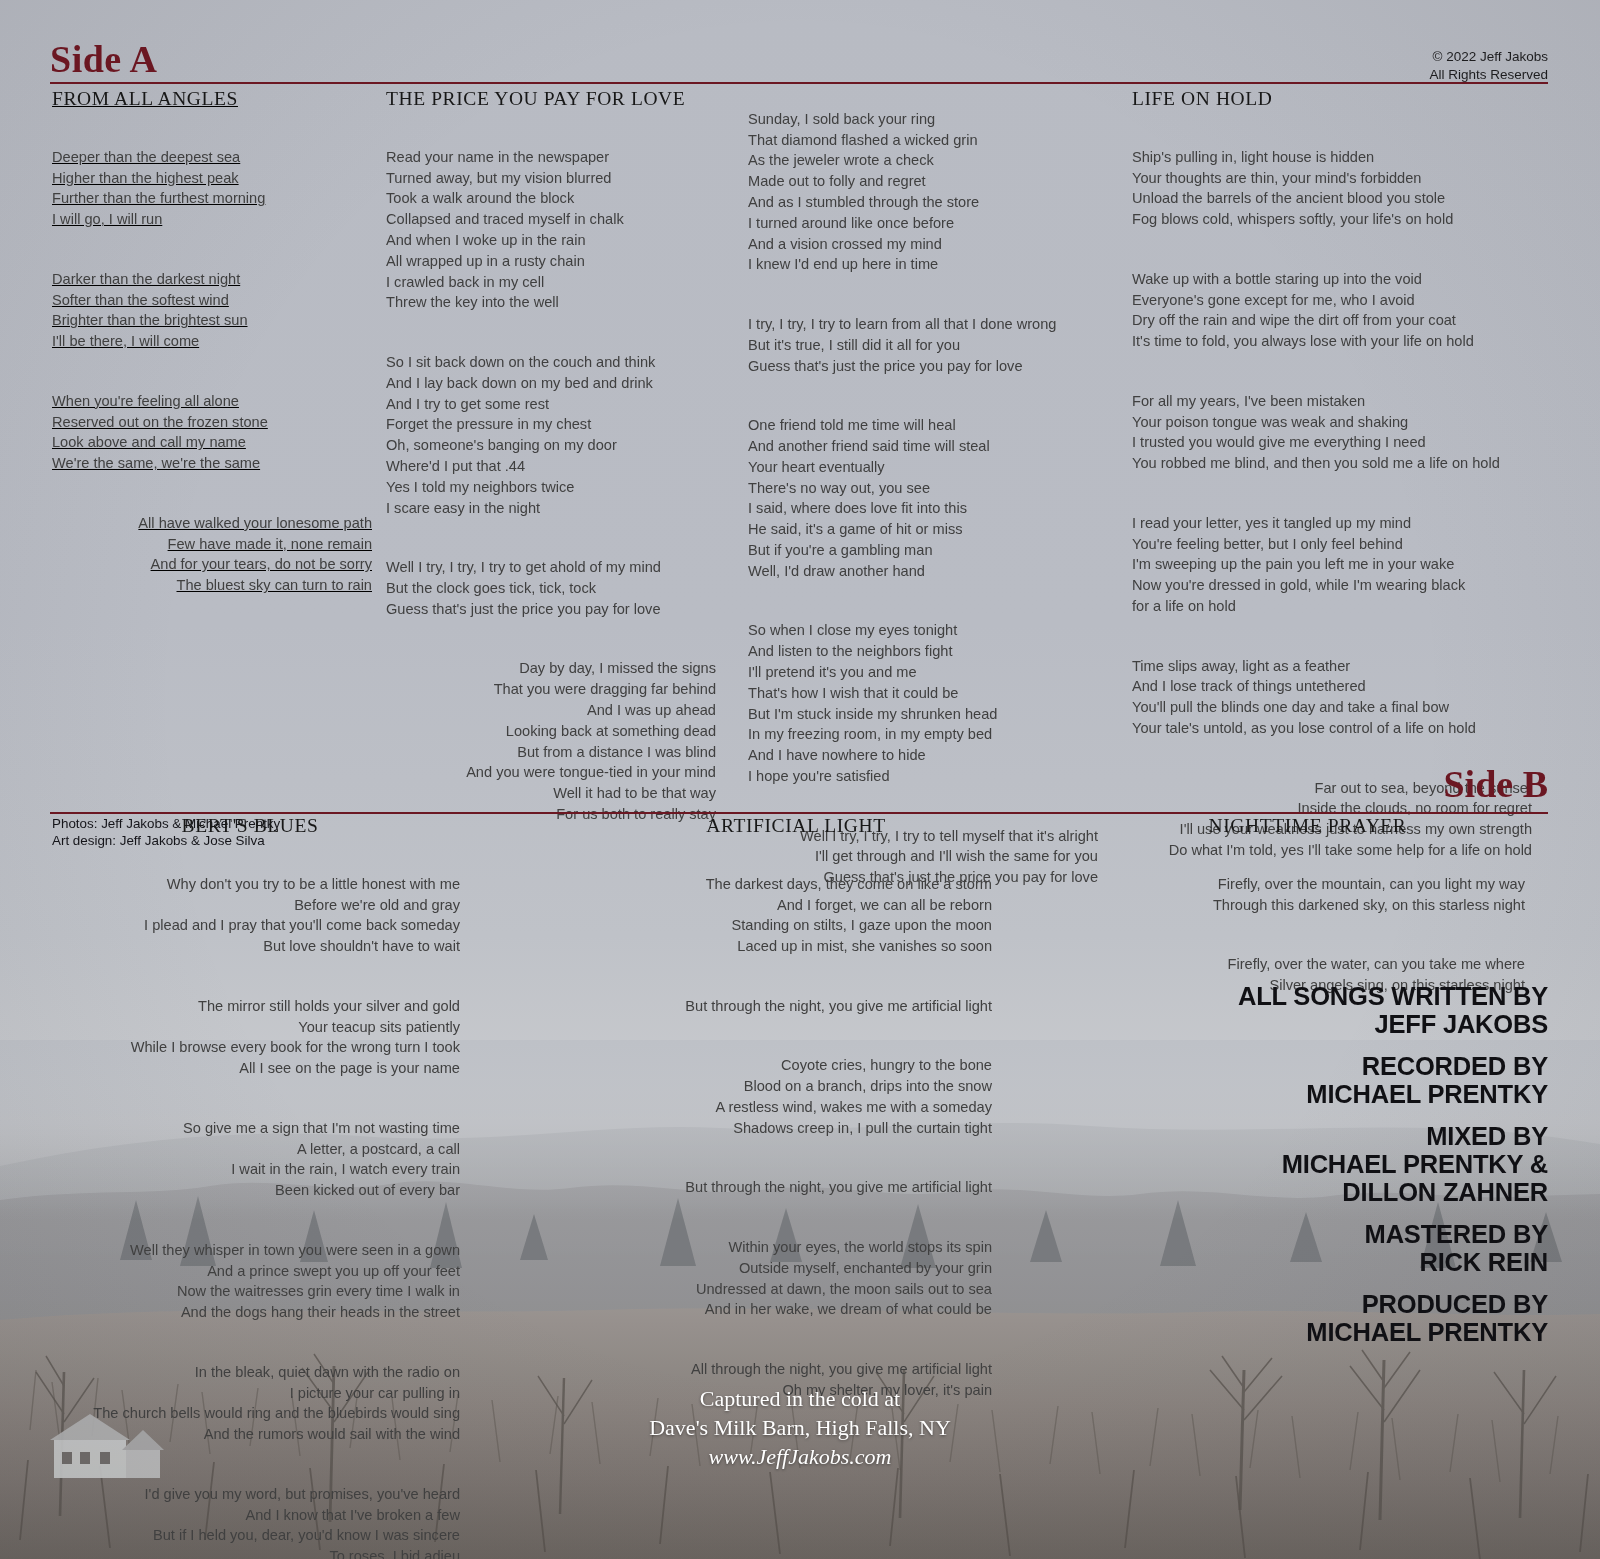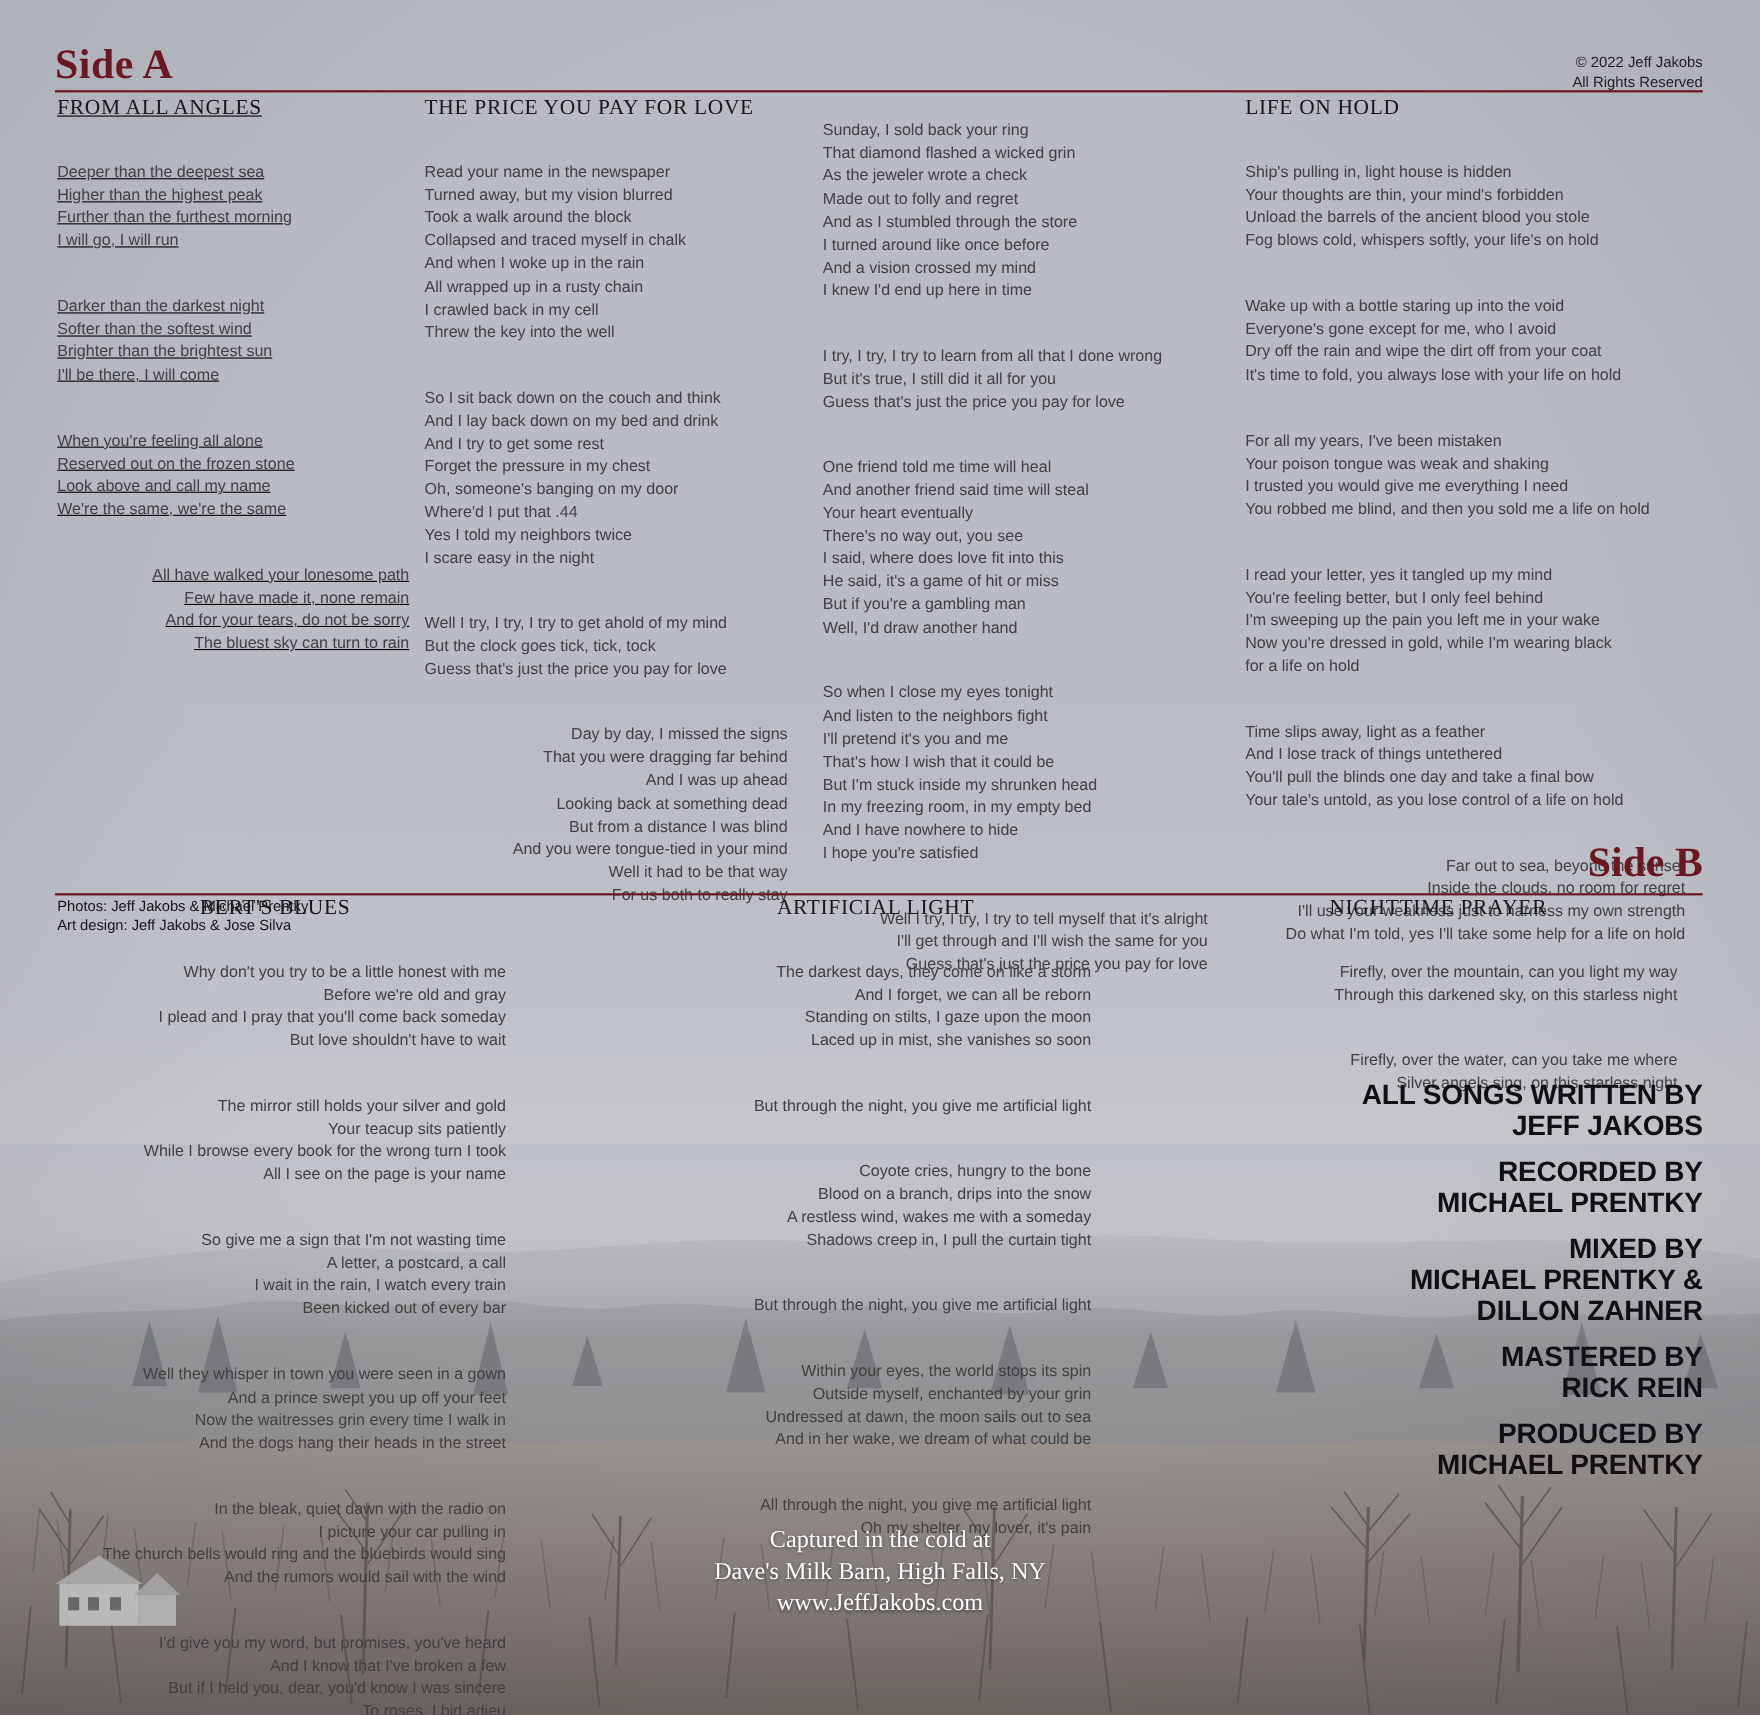--- a/index.html
+++ b/index.html
@@ -199,21 +199,21 @@
     right: 0;
     top: 1384px;
     text-align: center;
     color: #ffffff;
     font-size: 22px;
     line-height: 29px;
     text-shadow: 0 1px 3px rgba(0,0,0,.45);
     font-family: "Liberation Serif", serif;
     z-index: 12;
   }
-  .footer .url { font-family: "Liberation Serif", serif; }
+  .footer .url { font-family: "Liberation Serif", serif; font-style: italic; }
 </style>
 </head>
 <body>
 
 <div id="bg"></div>
 
 <svg id="bg-treeline" viewBox="0 0 1600 489" preserveAspectRatio="none">
   <defs>
     <linearGradient id="fieldGrad" x1="0" y1="0" x2="0" y2="1">
       <stop offset="0%" stop-color="#9a9490"></stop>

